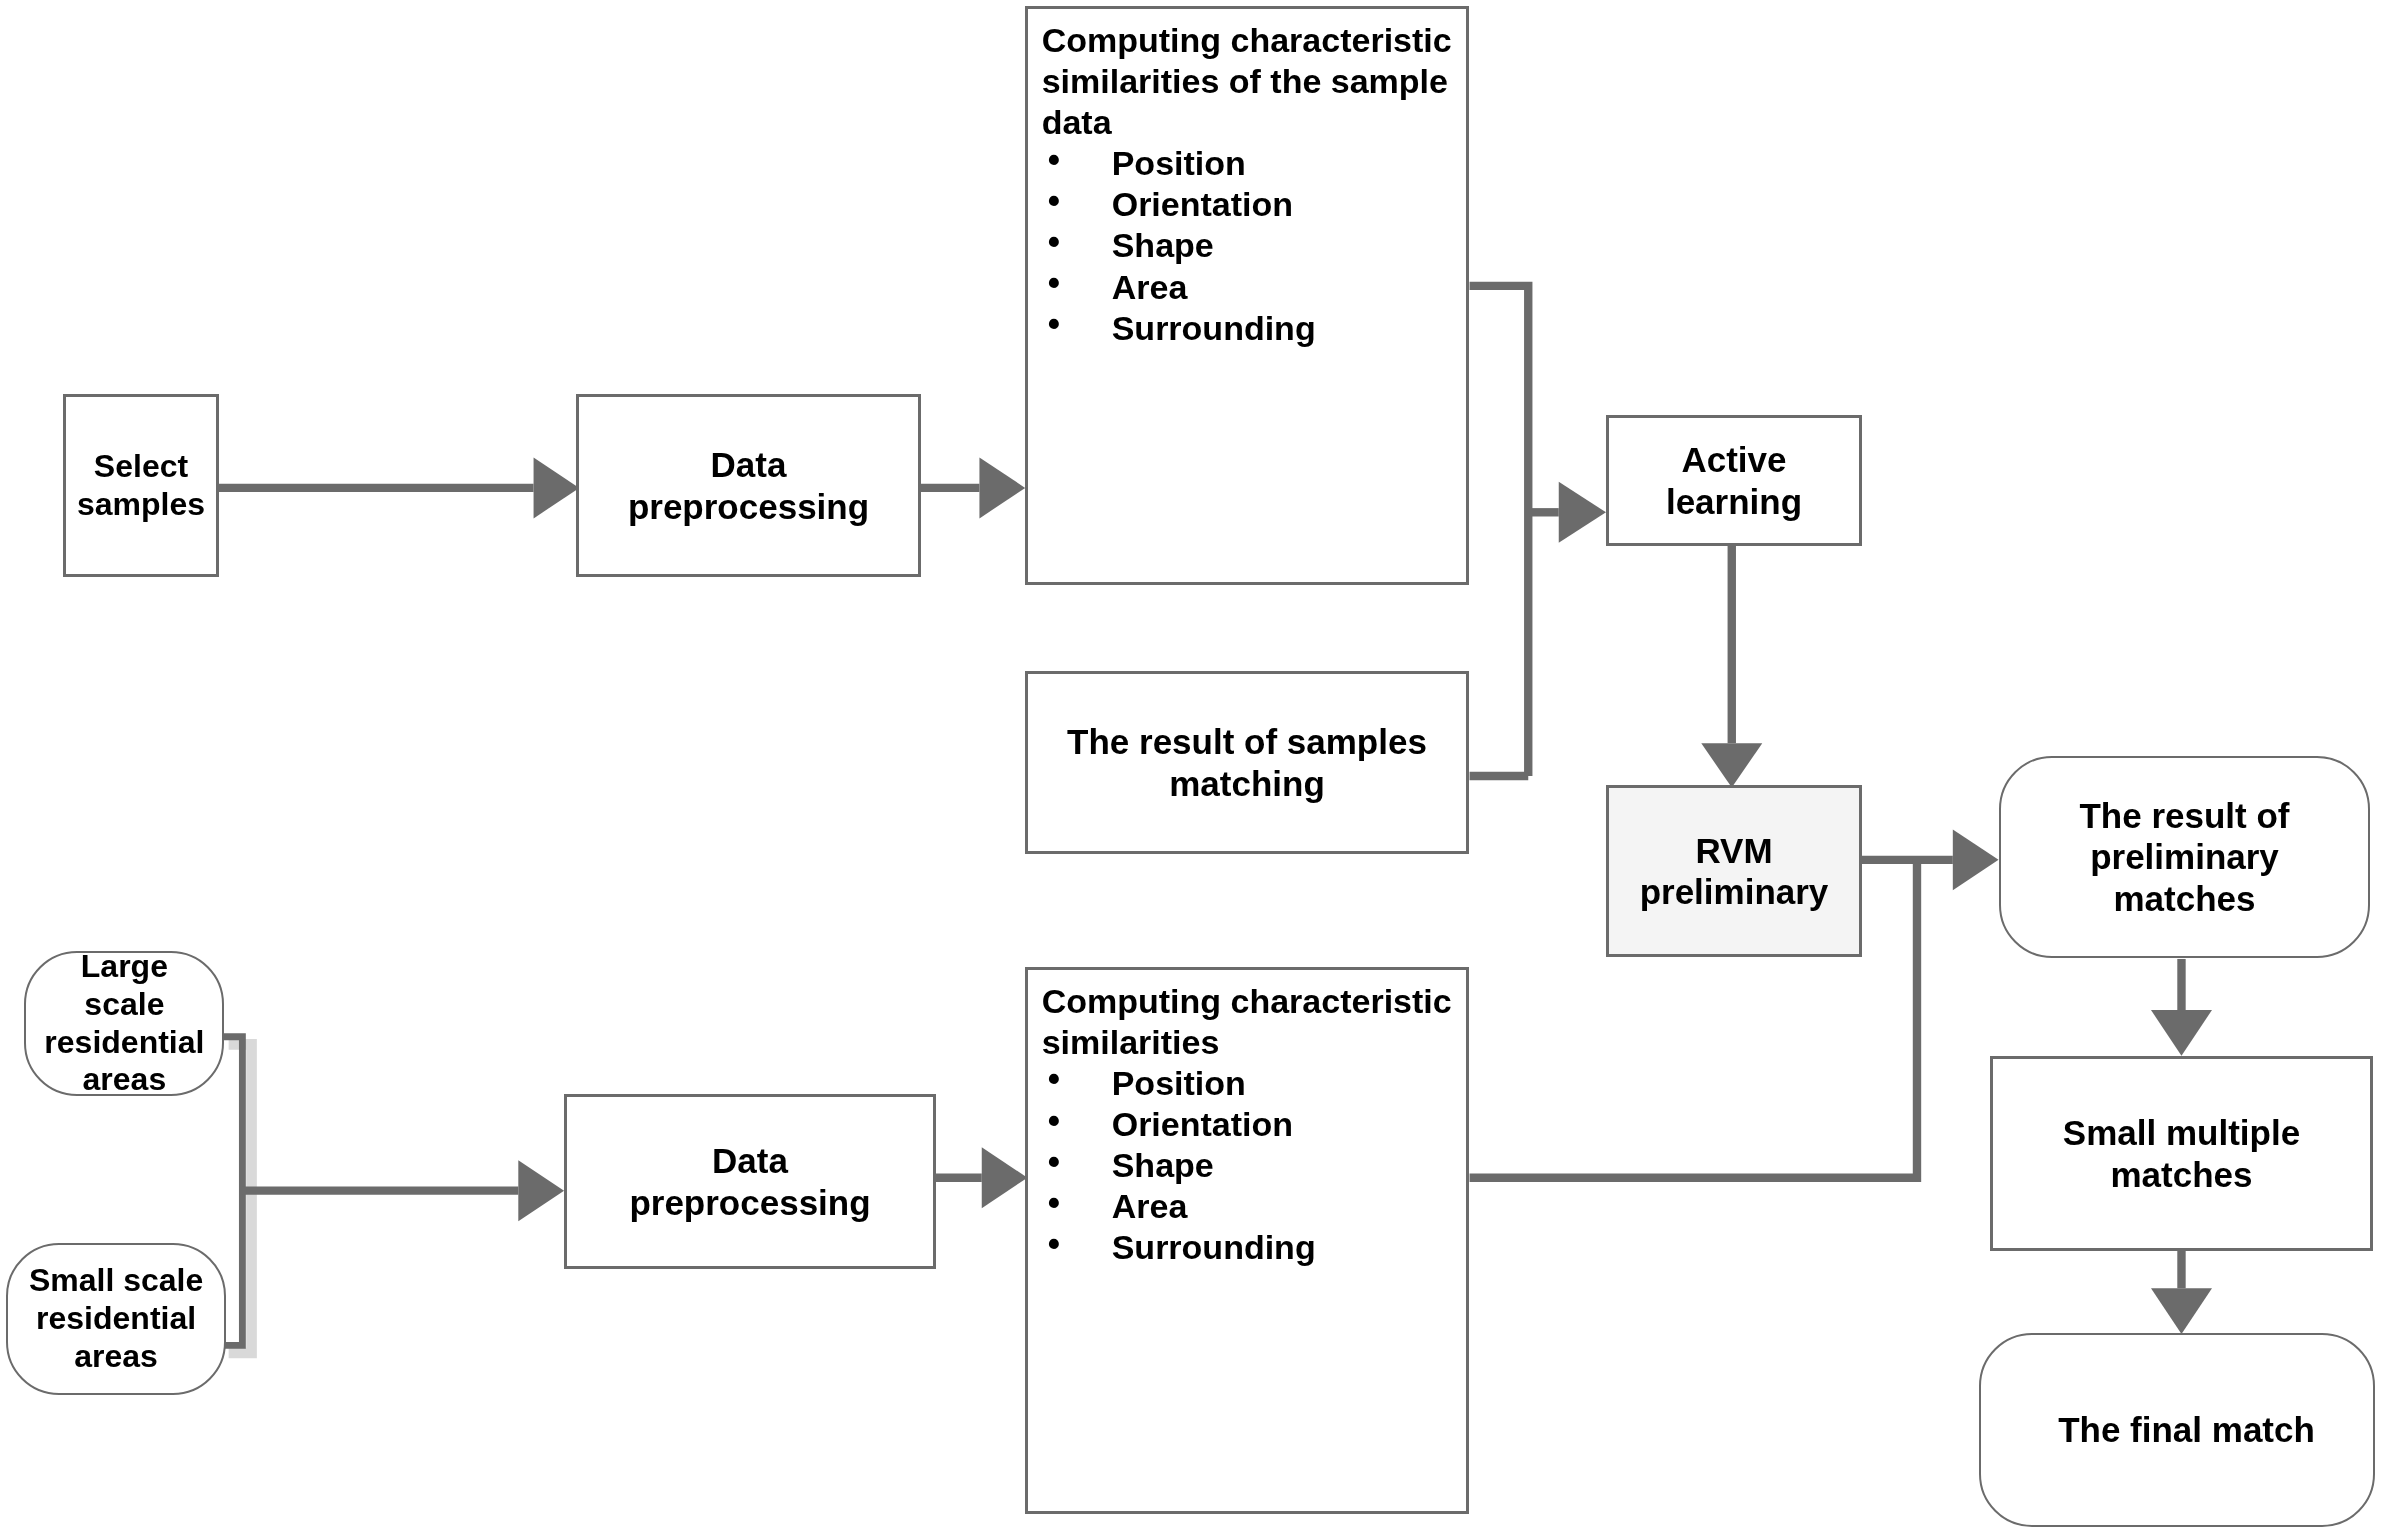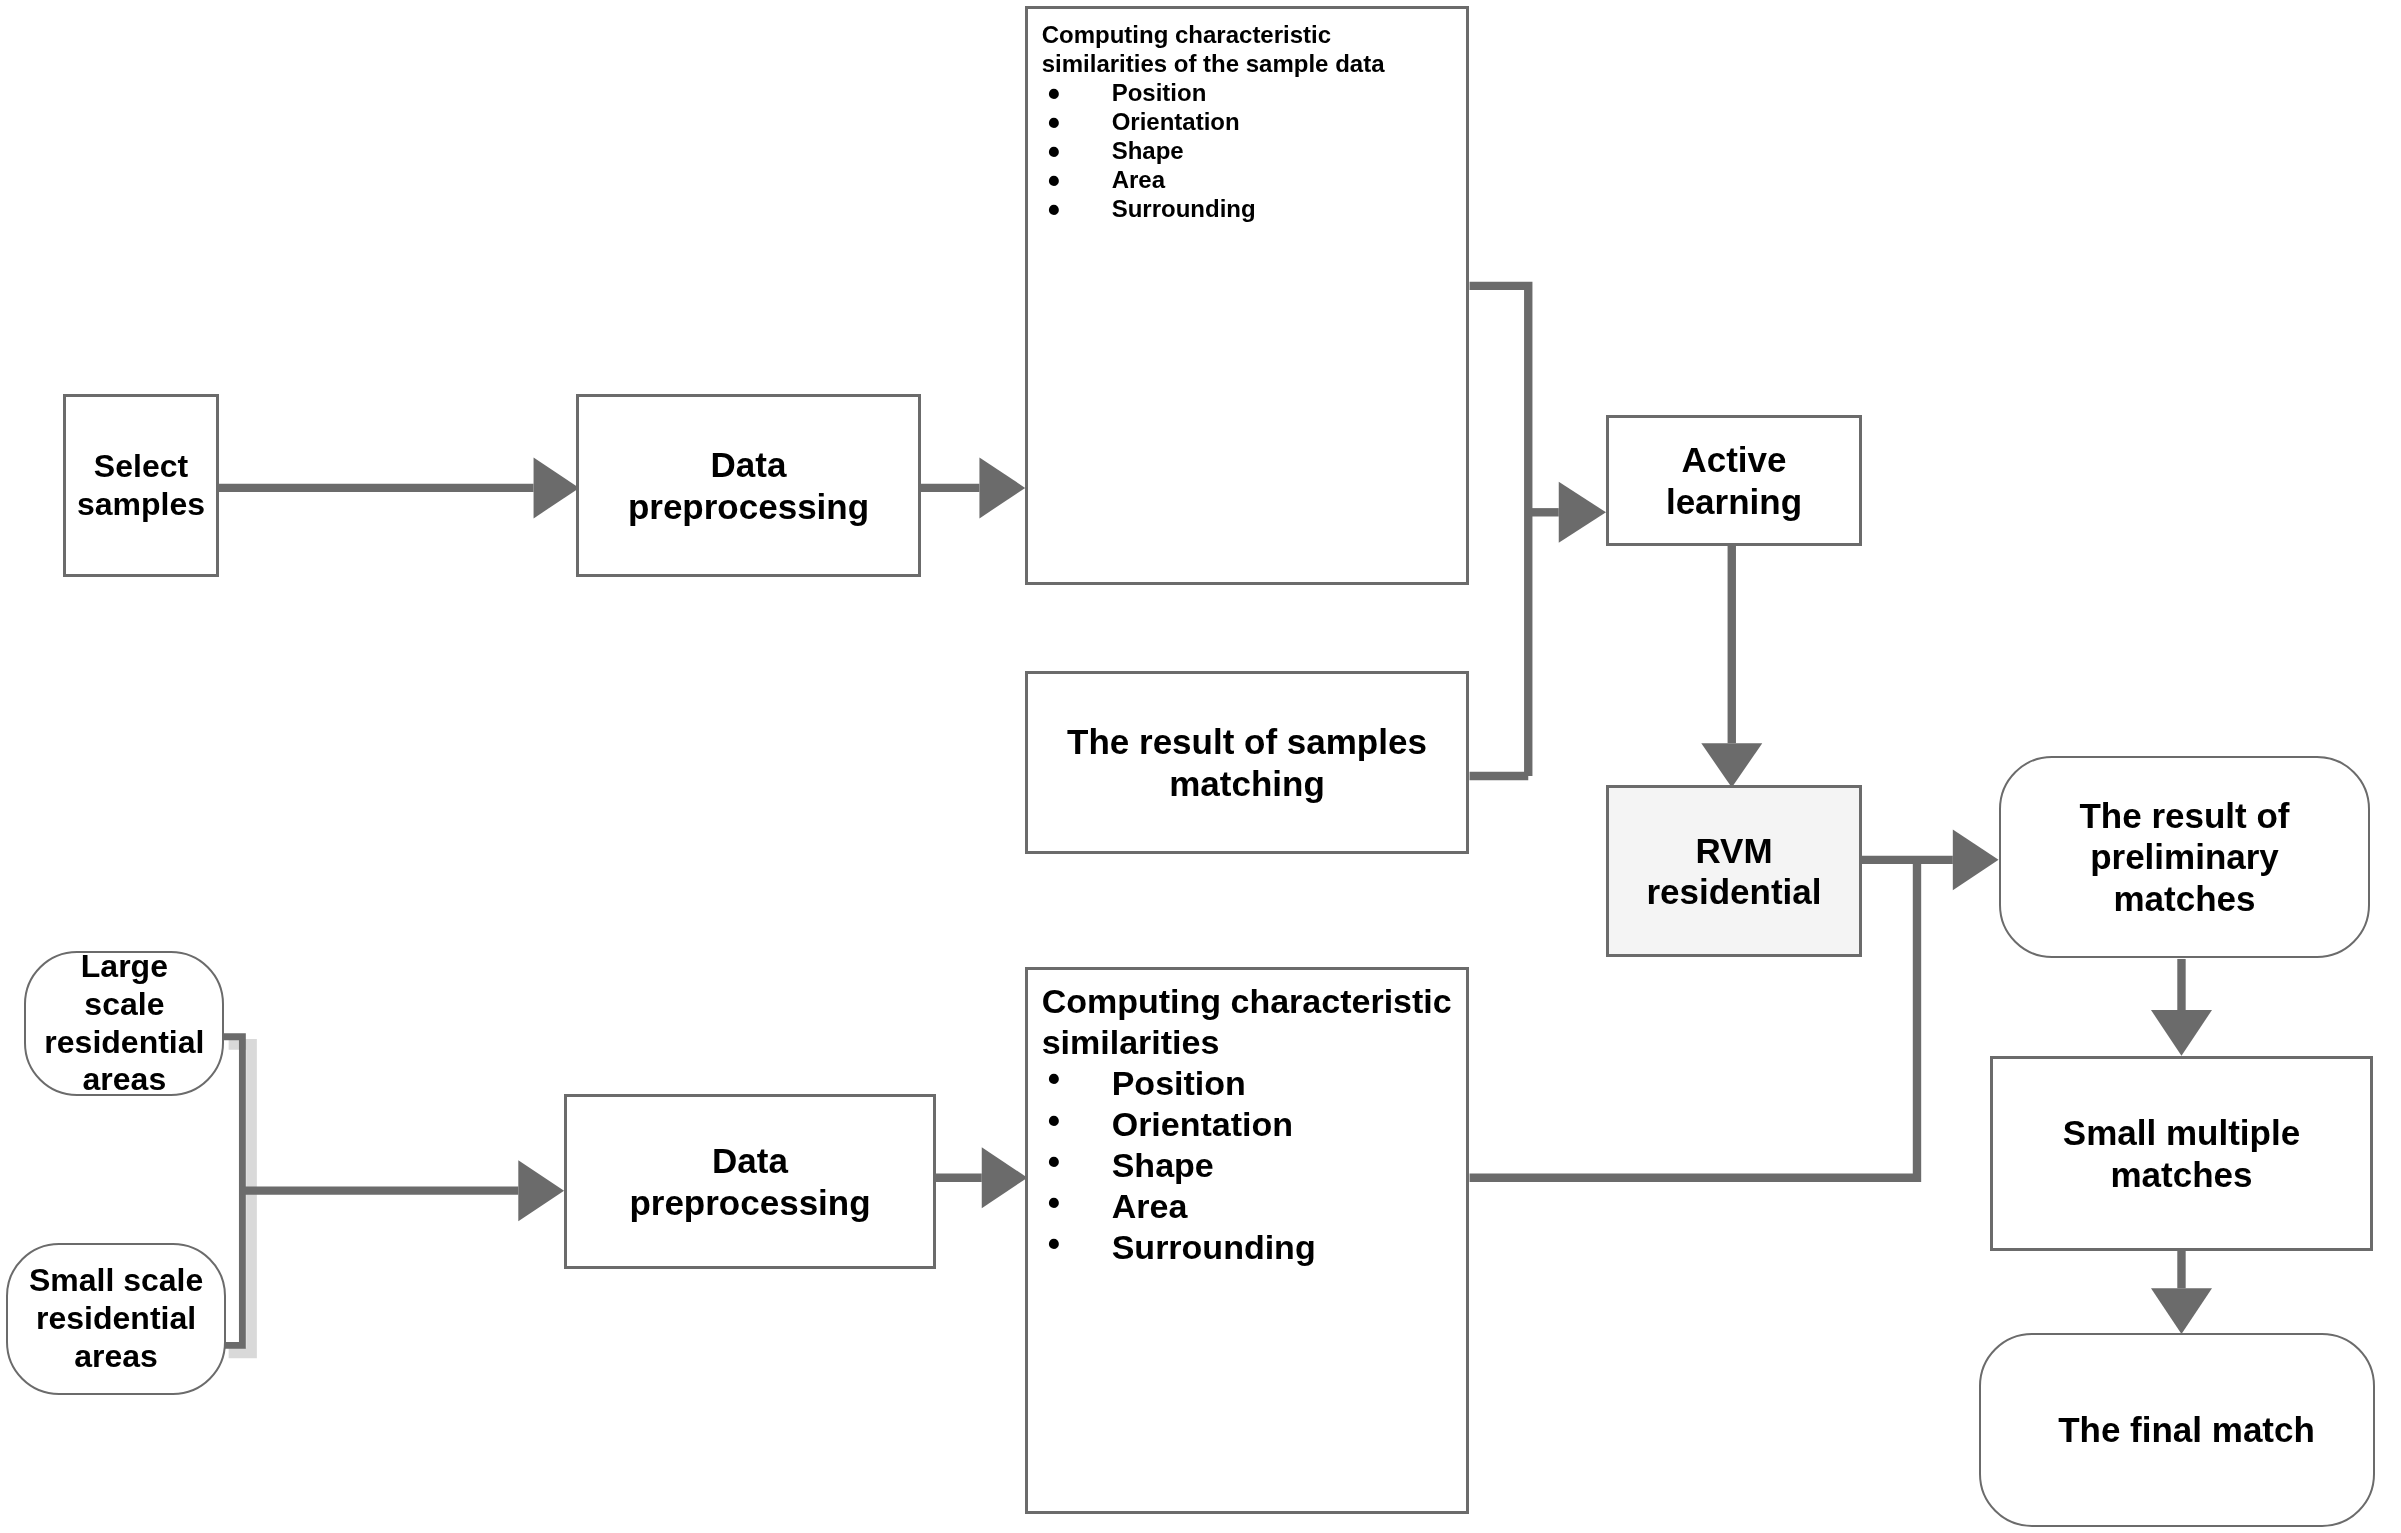--- a/index.html
+++ b/index.html
@@ -164,41 +164,41 @@
 
   <div class="node" style="left:63px; top:394px; width:156px; height:183px; font-size:32px;">
     <span>Select samples</span>
   </div>
 
   <div class="node" style="left:576px; top:394px; width:345px; height:183px; font-size:35px; white-space:pre-line;">
     <span>Data
 preprocessing</span>
   </div>
 
-  <div class="node listbox" style="left:1025px; top:6.1px; width:444px; height:579px; font-size:24px;">
+  <div class="node listbox" style="left:1025px; top:6.1px; width:444px; height:579px; font-size:34px;">
     <span class="heading">Computing characteristic similarities of the sample data</span>
     <ul>
       <li>Position</li>
       <li>Orientation</li>
       <li>Shape</li>
       <li>Area</li>
       <li>Surrounding</li>
     </ul>
   </div>
 
   <div class="node" style="left:1025px; top:671px; width:444px; height:183px; font-size:35px; padding:0 13.7px;text-align:center;">
     <span>The result of samples matching</span>
   </div>
 
   <div class="node" style="left:1606px; top:415px; width:256px; height:131px; font-size:35px;">
     <span>Active learning</span>
   </div>
 
   <div class="node shaded" style="left:1606px; top:785px; width:256px; height:172px; font-size:35px;">
-    <span>RVM residential</span>
+    <span>RVM preliminary</span>
   </div>
 
   <div class="node rounded" style="left:1999px; top:756px; width:371px; height:202px; font-size:35px; padding:0 30.5px;">
     <span>The result of preliminary matches</span>
   </div>
 
   <div class="node" style="left:1990px; top:1056px; width:383px; height:195px; font-size:35px; padding:0 17px;">
     <span>Small multiple matches</span>
   </div>
 

